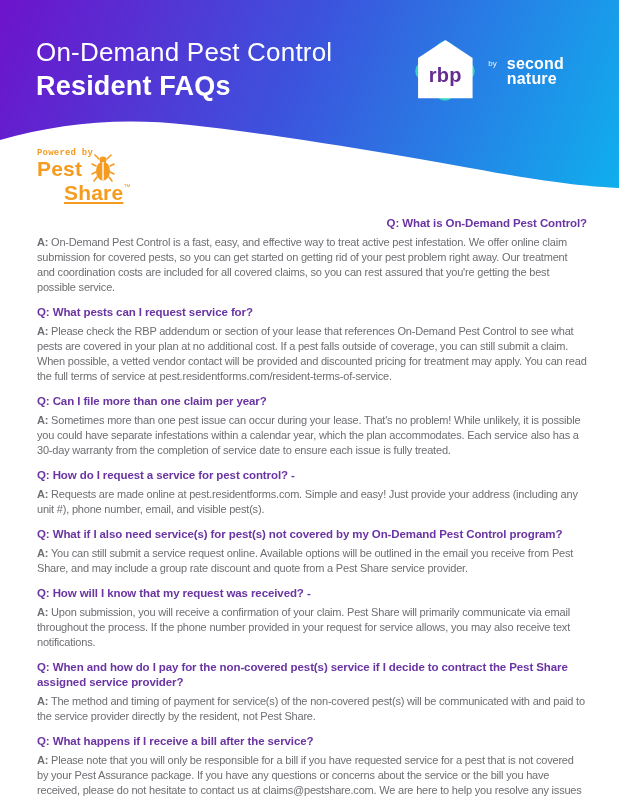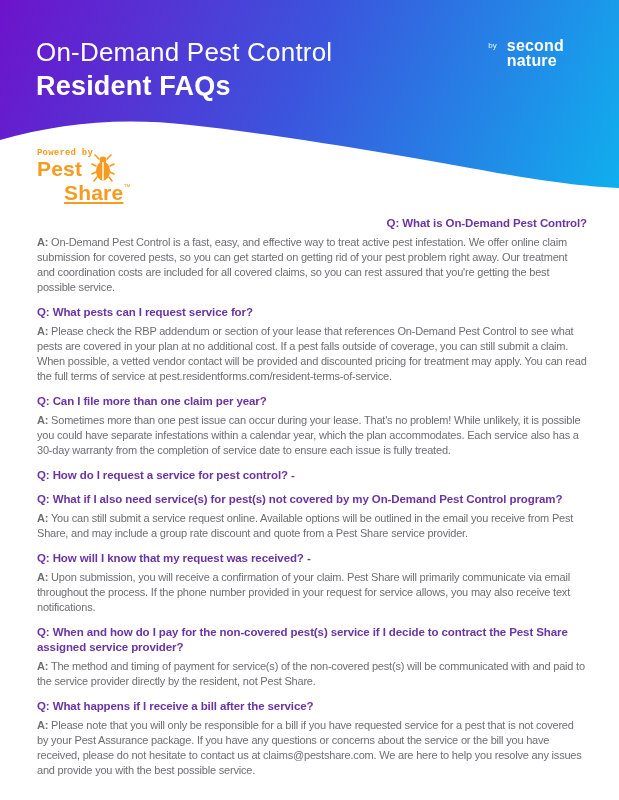--- a/index.html
+++ b/index.html
@@ -61,20 +61,25 @@
 
 <div class="page">
 
   <header class="header">
     <div class="header-titles">
       <div class="header-title">On-Demand Pest Control</div>
       <div class="header-subtitle">Resident FAQs</div>
     </div>
 
     <div class="brand">
+      <div class="house-wrap">
+        <div class="diamond"></div>
+        <div class="house"></div>
+        <div class="rbp-text">rbp</div>
+      </div>
       <div class="sn">
         <span class="sn-by">by</span>
         <span class="sn-lines">
           <span>second</span>
           <span>nature</span>
         </span>
       </div>
     </div>
 
     <svg class="wave" viewBox="0 0 619 85" preserveAspectRatio="none">
@@ -115,20 +120,21 @@
     <section class="qa">
       <h3 class="q">Q: What pests can I request service for?</h3>
       <p class="a"><b>A:</b> <span>Please check the RBP addendum or section of your lease that references On-Demand Pest Control to see what pests are covered in your plan at no additional cost. If a pest falls outside of coverage, you can still submit a claim. When possible, a vetted vendor contact will be provided and discounted pricing for treatment may apply. You can read the full terms of service at pest.residentforms.com/resident-terms-of-service.</span></p>
     </section>
     <section class="qa">
       <h3 class="q">Q: Can I file more than one claim per year?</h3>
       <p class="a"><b>A:</b> <span>Sometimes more than one pest issue can occur during your lease. That's no problem! While unlikely, it is possible you could have separate infestations within a calendar year, which the plan accommodates. Each service also has a 30-day warranty from the completion of service date to ensure each issue is fully treated.</span></p>
     </section>
     <section class="qa">
       <h3 class="q">Q: How do I request a service for pest control? -</h3>
+      <p class="a"><b>A:</b> <span>Requests are made online at pest.residentforms.com. Simple and easy! Just provide your address (including any unit #), phone number, email, and visible pest(s).</span></p>
     </section>
     <section class="qa">
       <h3 class="q">Q: What if I also need service(s) for pest(s) not covered by my On-Demand Pest Control program?</h3>
       <p class="a"><b>A:</b> <span>You can still submit a service request online. Available options will be outlined in the email you receive from Pest Share, and may include a group rate discount and quote from a Pest Share service provider.</span></p>
     </section>
     <section class="qa">
       <h3 class="q">Q: How will I know that my request was received? -</h3>
       <p class="a"><b>A:</b> <span>Upon submission, you will receive a confirmation of your claim. Pest Share will primarily communicate via email throughout the process. If the phone number provided in your request for service allows, you may also receive text notifications.</span></p>
     </section>
     <section class="qa">

